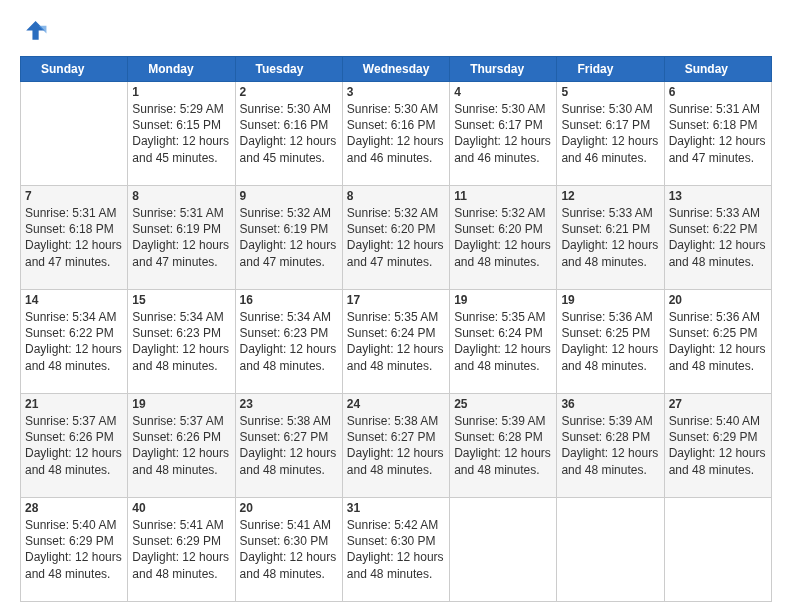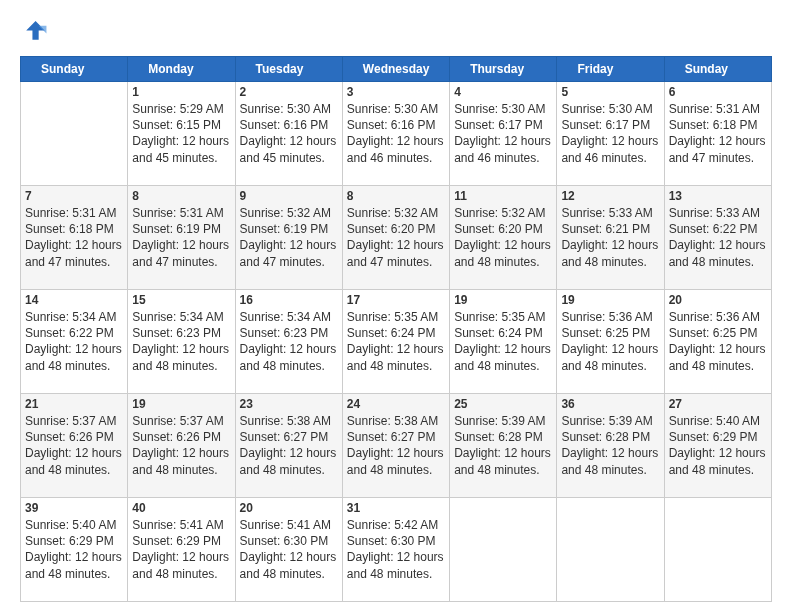--- a/index.html
+++ b/index.html
@@ -243,21 +243,21 @@
             <span class="day-num">36</span>
             <div class="cell-text">Sunrise: 5:39 AM<br>Sunset: 6:28 PM<br>Daylight: 12 hours and 48 minutes.</div>
           </td>
           <td>
             <span class="day-num">27</span>
             <div class="cell-text">Sunrise: 5:40 AM<br>Sunset: 6:29 PM<br>Daylight: 12 hours and 48 minutes.</div>
           </td>
         </tr>
         <tr class="row-normal">
           <td>
-            <span class="day-num">39</span>
+            <span class="day-num">28</span>
             <div class="cell-text">Sunrise: 5:40 AM<br>Sunset: 6:29 PM<br>Daylight: 12 hours and 48 minutes.</div>
           </td>
           <td>
             <span class="day-num">40</span>
             <div class="cell-text">Sunrise: 5:41 AM<br>Sunset: 6:29 PM<br>Daylight: 12 hours and 48 minutes.</div>
           </td>
           <td>
             <span class="day-num">20</span>
             <div class="cell-text">Sunrise: 5:41 AM<br>Sunset: 6:30 PM<br>Daylight: 12 hours and 48 minutes.</div>
           </td>

